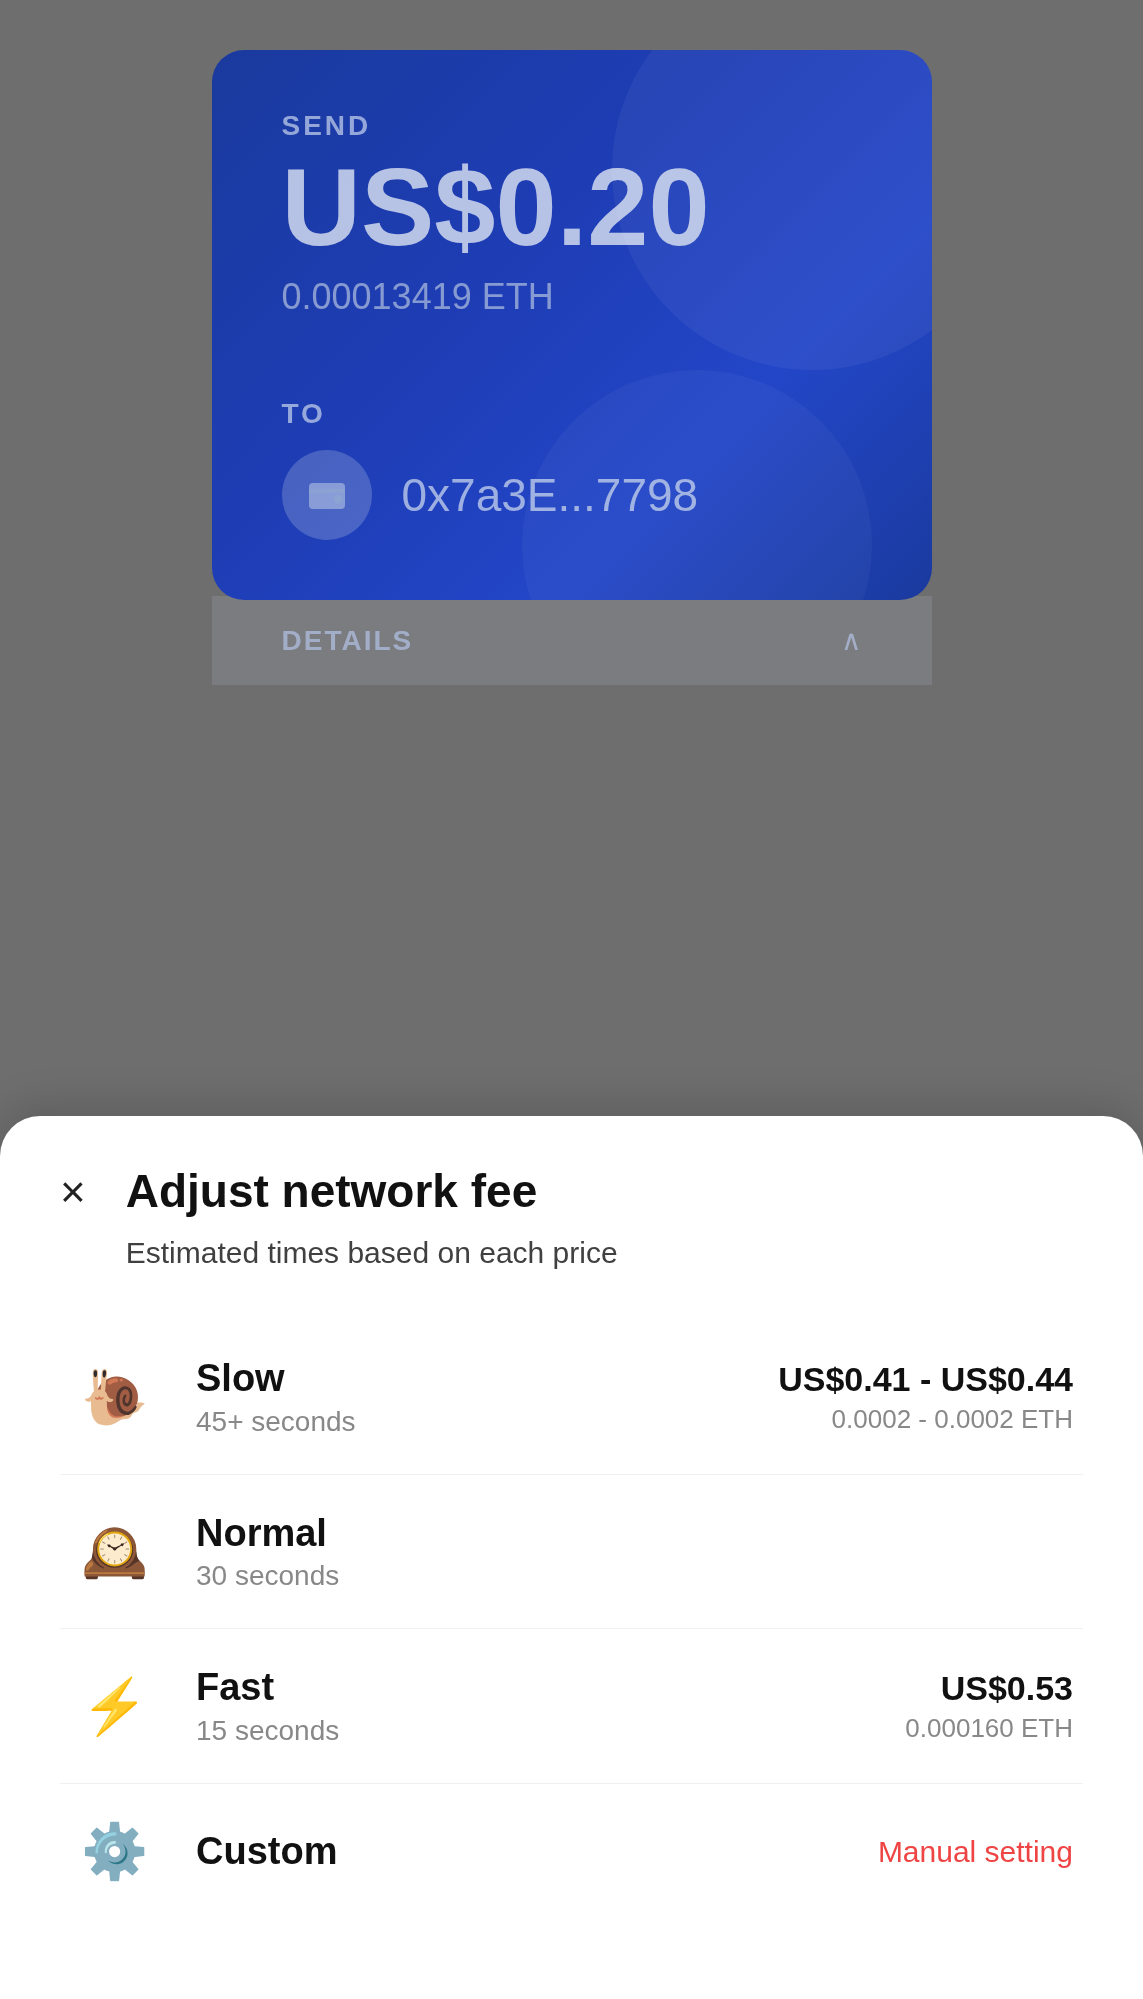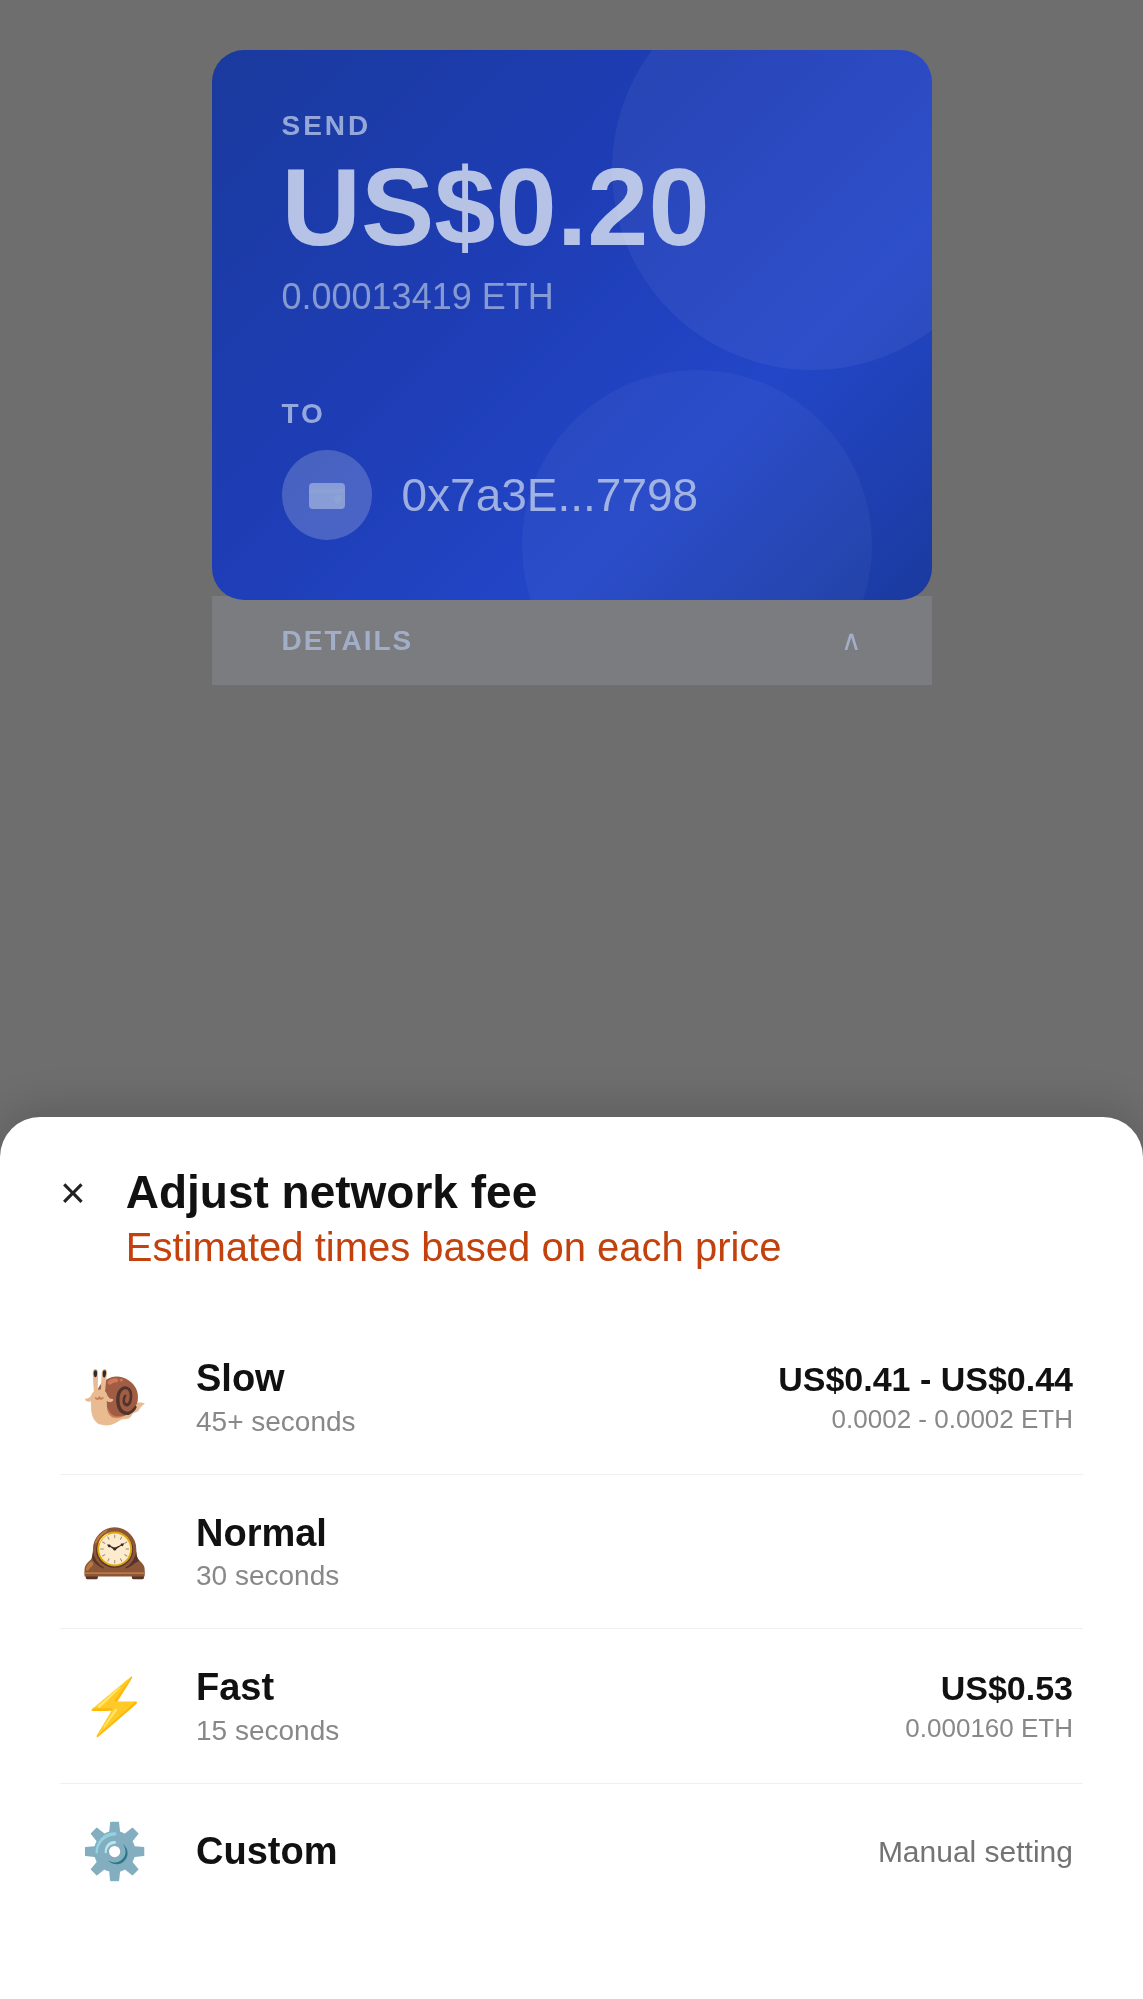--- a/index.html
+++ b/index.html
@@ -178,24 +178,24 @@
     }
 
     .sheet-title {
       font-size: 46px;
       font-weight: 800;
       color: #111;
       line-height: 1.1;
     }
 
     .sheet-subtitle {
-      font-size: 40px;
-      color: #c2410c;
+      font-size: 30px;
+      color: #404040;
       font-weight: 400;
-      margin-top: 8px;
+      margin-top: 20px;
     }
 
     
     .fee-options {
       margin-top: 50px;
     }
 
     .fee-option {
       display: flex;
       align-items: center;
@@ -245,21 +245,21 @@
     }
 
     .fee-cost-eth {
       font-size: 26px;
       color: #888;
       margin-top: 4px;
     }
 
     .fee-manual {
       font-size: 30px;
-      color: #737373;
+      color: #ef4444;
     }
   </style>
 </head>
 <body>
 
 <div class="background-overlay">
 
   <div style="display:flex; flex-direction:column; align-items:flex-end;">
     <div class="send-card">
       <div class="send-label">SEND</div>

